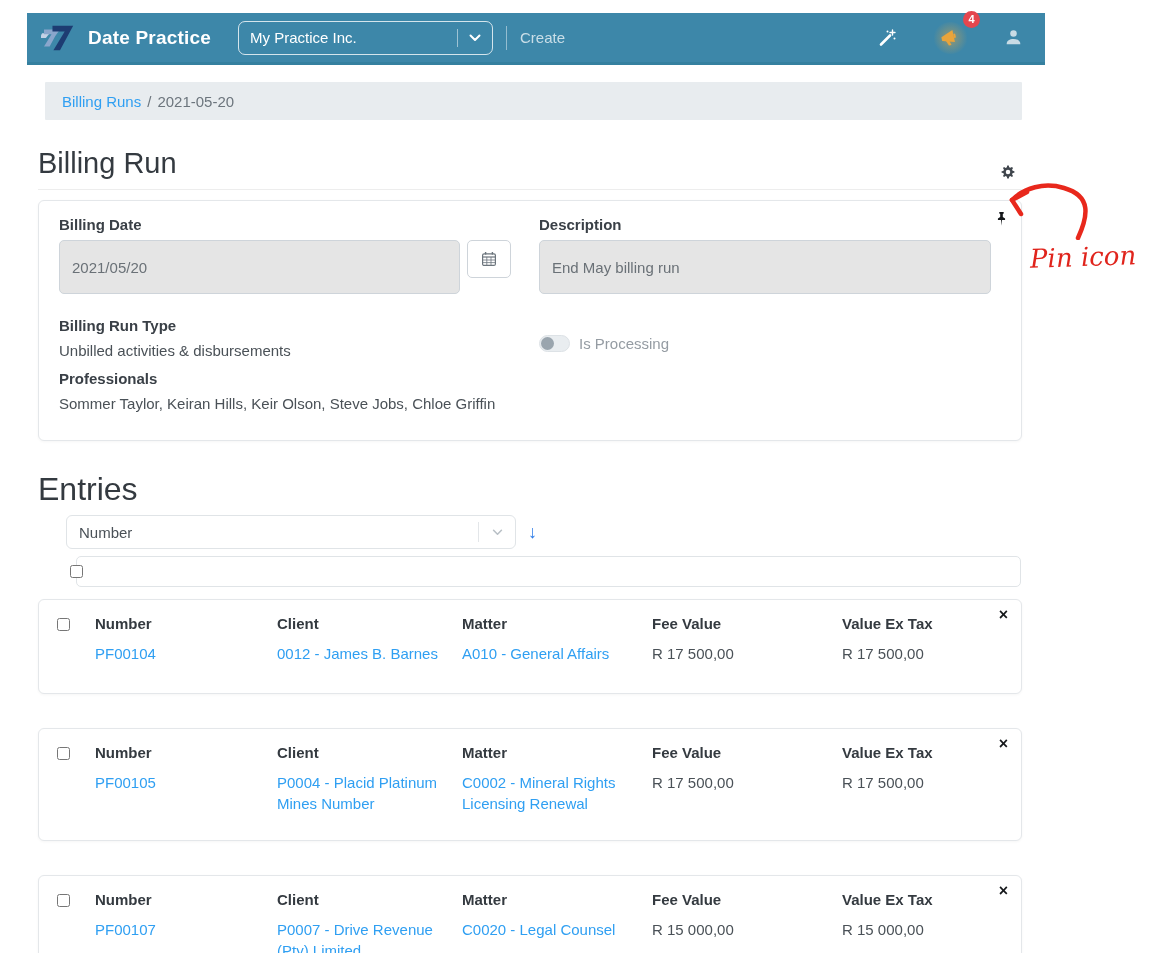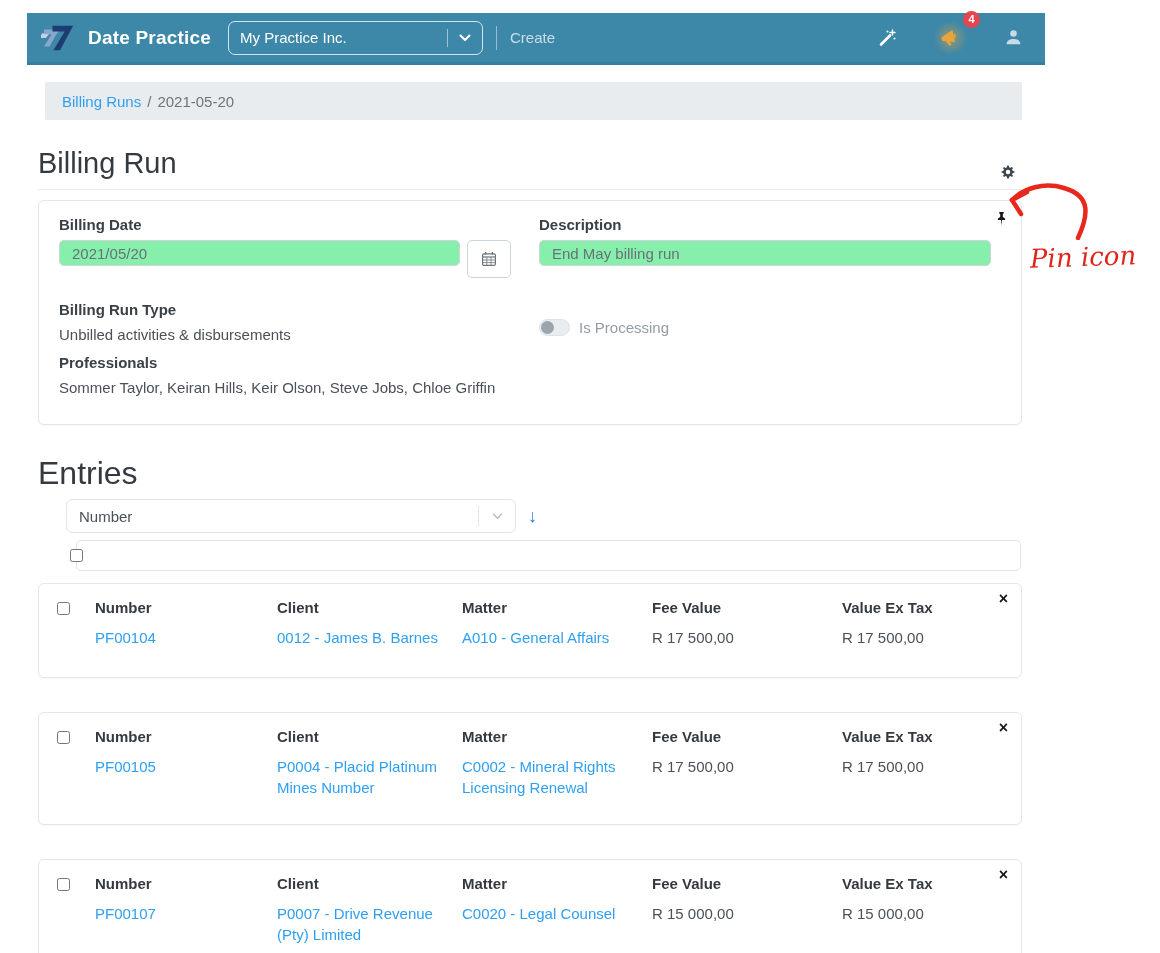--- a/index.html
+++ b/index.html
@@ -11,21 +11,21 @@
 
   
   .navbar {
     margin:13px 0 0 27px; width:1018px; height:52px;
     background:#3d87a9; border-bottom:3px solid #35809f;
     display:flex; align-items:center; padding:0 14px;
   }
   .brand { display:flex; align-items:center; }
   .brand-name { color:#fff; font-size:19px; font-weight:700; margin-left:9px; letter-spacing:.2px; }
   .practice-select {
-    margin-left:17px; width:255px; height:34px;
+    margin-left:27px; width:255px; height:34px;
     border:1px solid rgba(255,255,255,.78); border-radius:7px;
     display:flex; align-items:center; padding:0 0 0 11px; color:#fff; font-size:15px; cursor:pointer;
   }
   .practice-select .txt { flex:1; }
   .vsep-in { width:1px; height:18px; background:rgba(255,255,255,.5); }
   .chev-box { width:34px; display:flex; align-items:center; justify-content:center; }
   .nav-divider { width:1px; height:24px; background:rgba(255,255,255,.45); margin:0 13px; }
   .create-link { color:rgba(255,255,255,.72); font-size:15px; cursor:pointer; }
   .nav-right { margin-left:auto; display:flex; align-items:center; }
   .nav-icon-btn { position:relative; margin-left:36px; display:flex; align-items:center; justify-content:center; cursor:pointer; }
@@ -53,22 +53,22 @@
 
   .card {
     position:relative; margin-top:10px; border:1px solid #e4e7ea; border-radius:6px;
     padding:6px 20px 26px; box-shadow:0 1px 3px rgba(0,0,0,.04); background:#fff;
   }
   .pin-btn { position:absolute; top:10px; right:14px; cursor:pointer; line-height:0; }
   .form-row { display:flex; gap:28px; }
   .fcol { width:452px; }
   .flabel { font-size:15px; font-weight:700; color:#3a4047; margin:9px 0 7px; }
   .tinput {
-    width:100%; height:26px; border:1px solid #ced4da; border-radius:5px;
-    font:15px "Liberation Sans", sans-serif; color:#6a7177; padding:8px 12px; outline:none; background:#86efac;
+    width:100%; height:54px; border:1px solid #ced4da; border-radius:5px;
+    font:15px "Liberation Sans", sans-serif; color:#6a7177; padding:8px 12px; outline:none; background:#e5e5e5;
   }
   .date-group { display:flex; gap:7px; }
   .date-group input { flex:1; }
   .cal-addon { width:44px; height:38px; border:1px solid #ced4da; border-radius:5px;
     display:flex; align-items:center; justify-content:center; cursor:pointer; background:#fff; }
   .plain-val { font-size:15px; color:#4a5157; line-height:20px; }
   .toggle-row { display:flex; align-items:center; margin-top:27px; }
   .toggle { width:31px; height:17px; border-radius:9px; background:#e9edf0; border:1px solid #dde2e6;
     position:relative; cursor:pointer; }
   .toggle .knob { position:absolute; left:1px; top:1px; width:13px; height:13px; border-radius:50%; background:#9aa5ae; }

